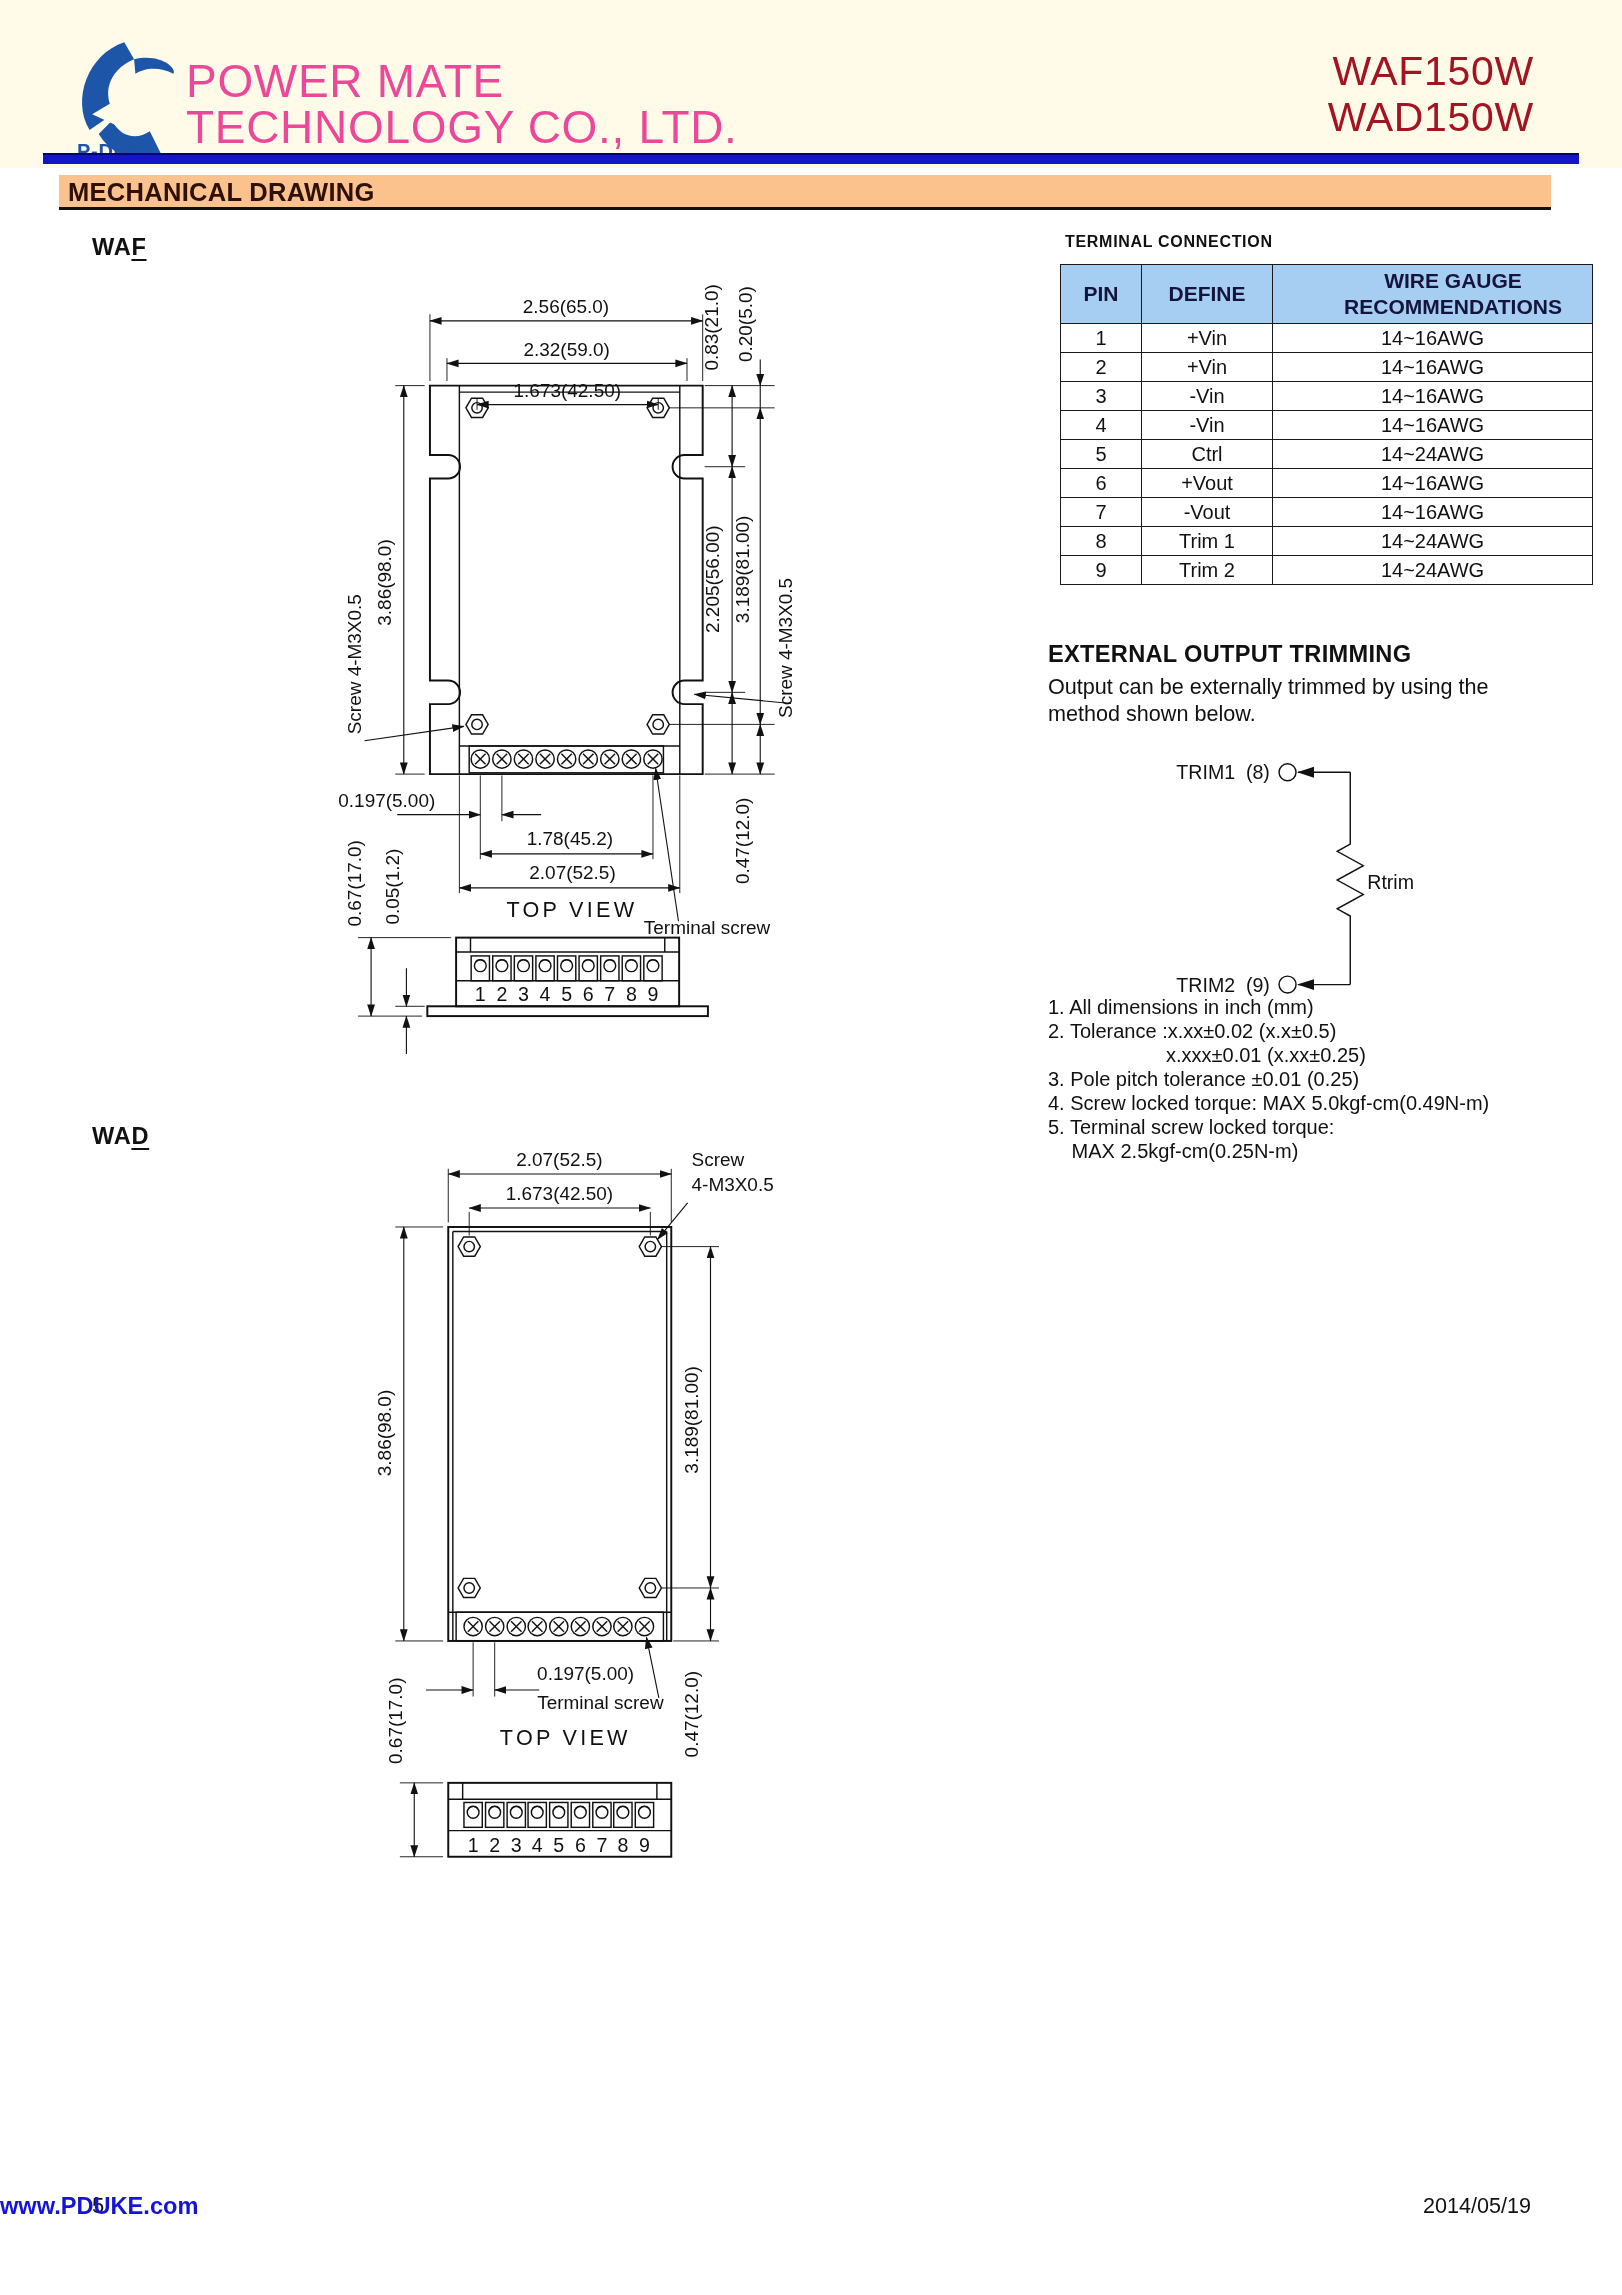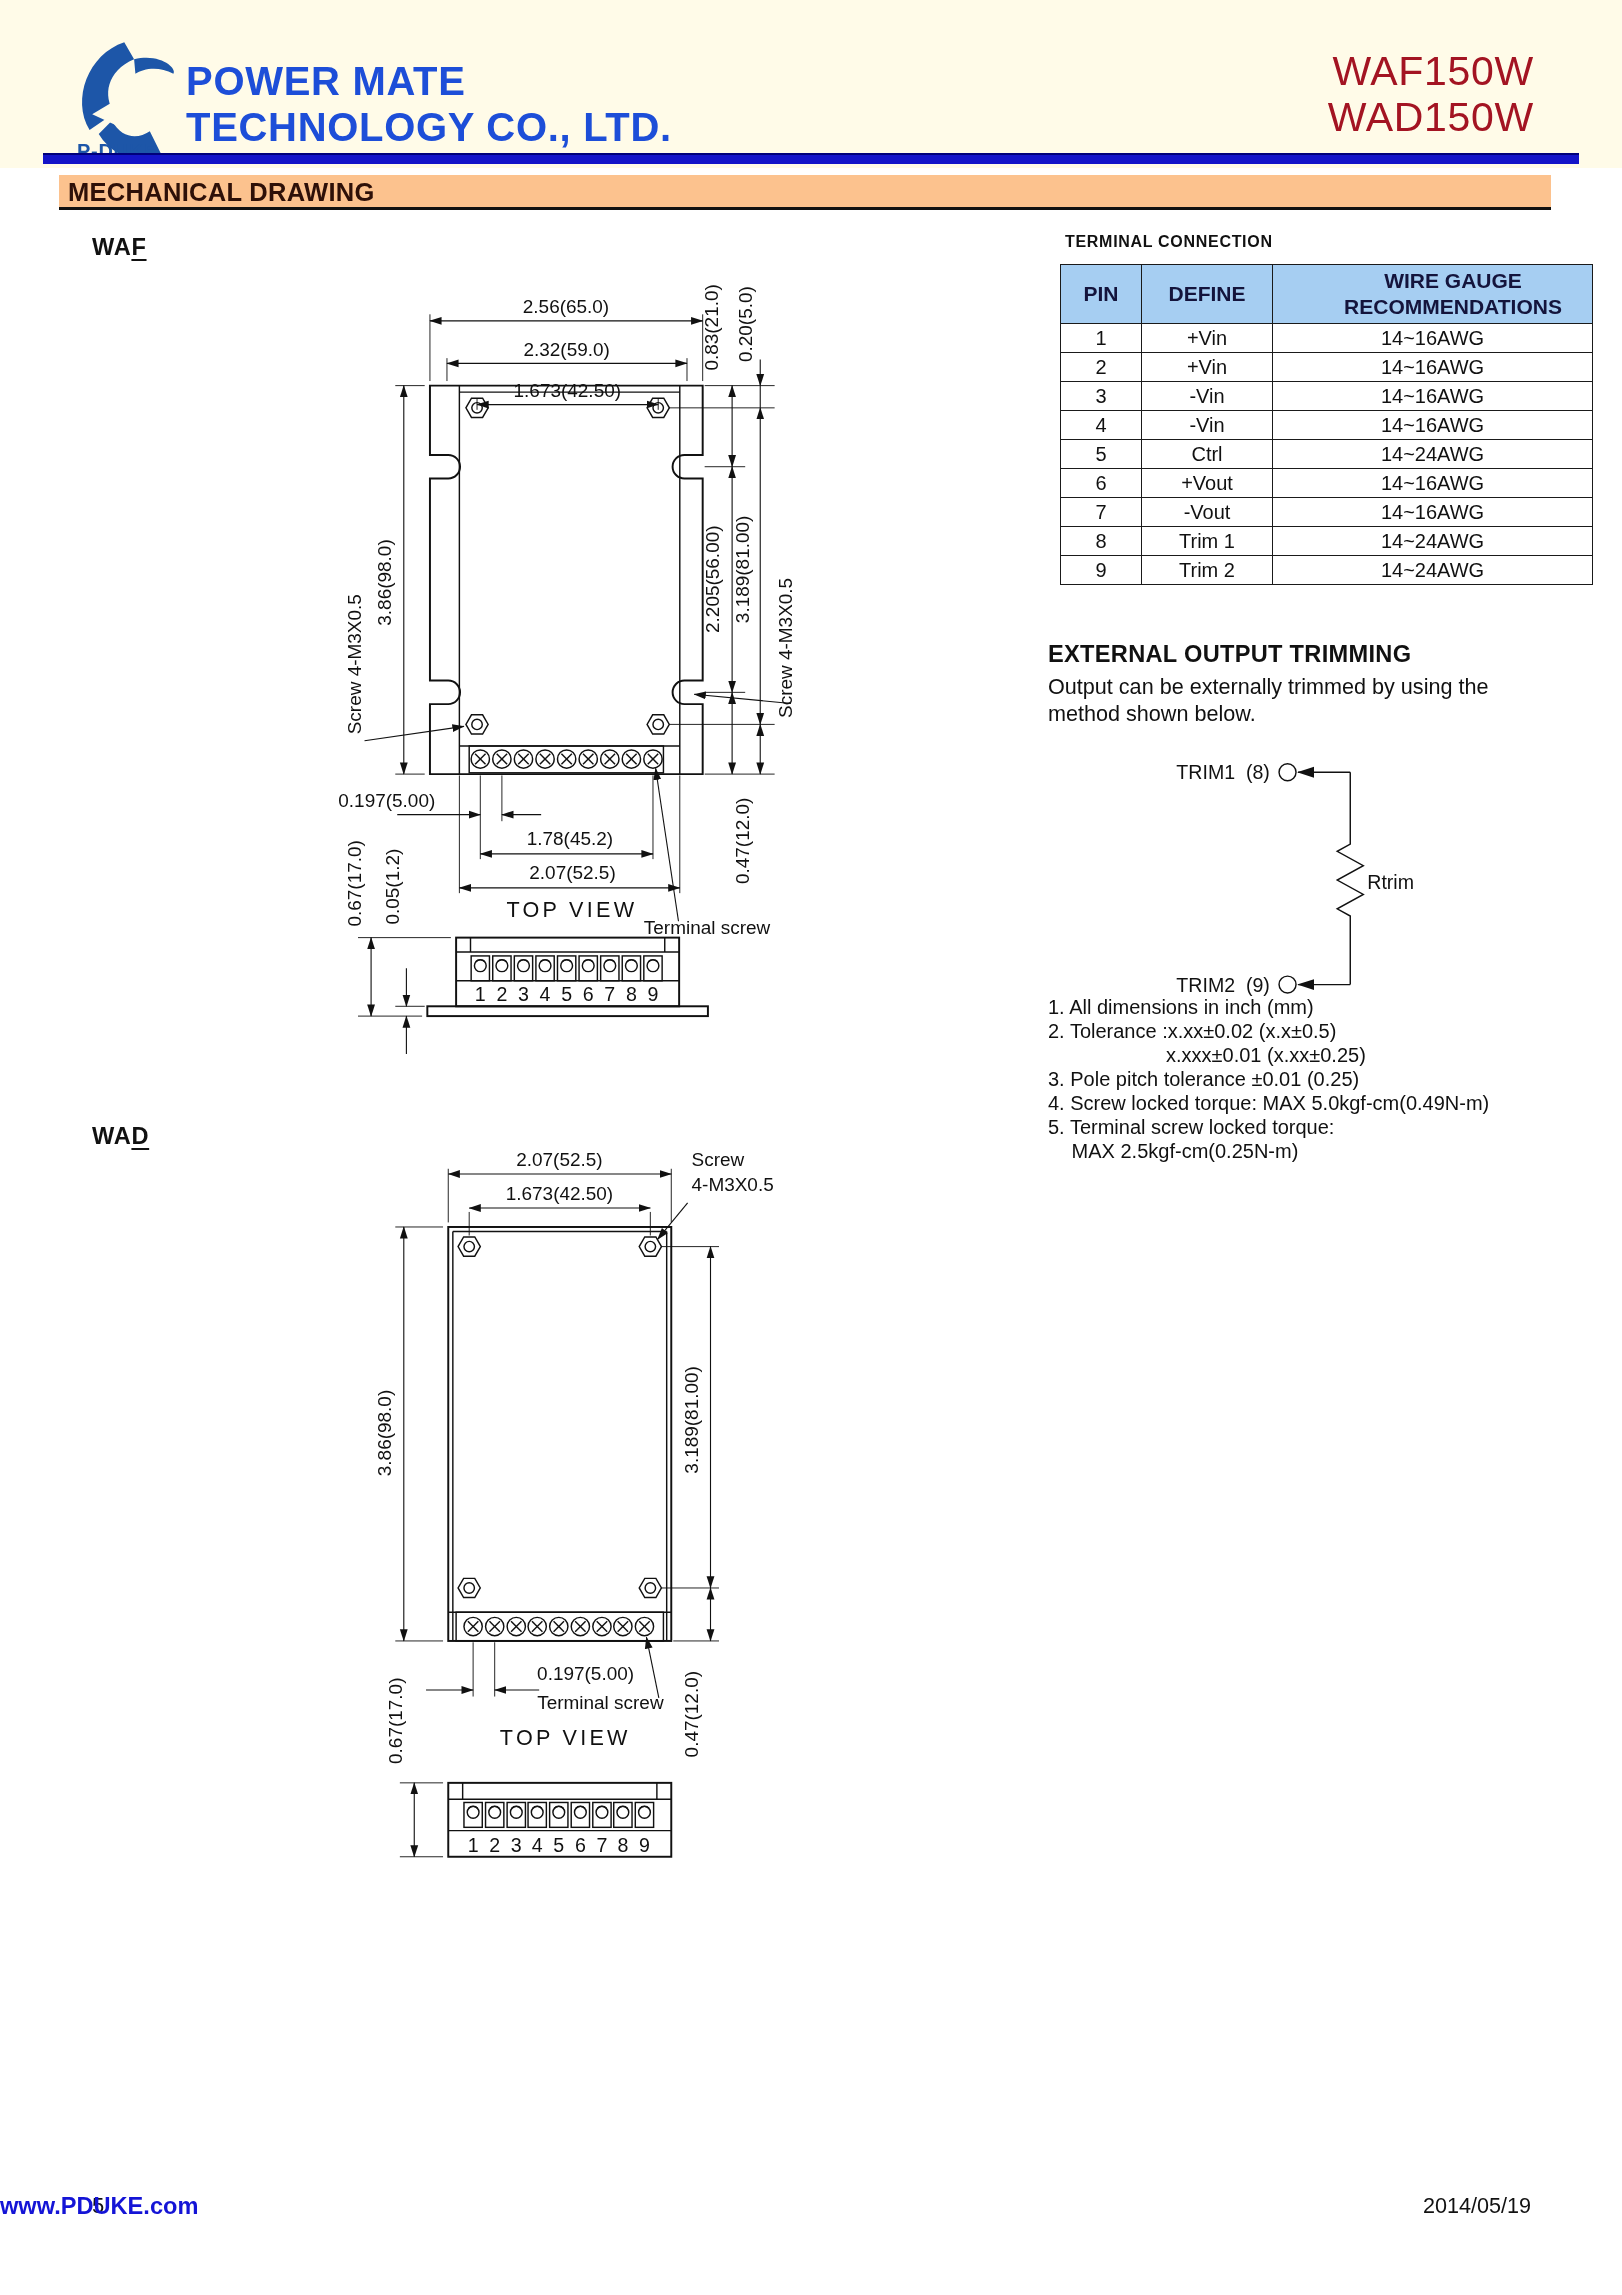--- a/index.html
+++ b/index.html
@@ -1,21 +1,21 @@
 <!DOCTYPE html>
 <html style="font-size:10.5px"><head>
 <meta charset="utf-8">
 <style>
   html,body{margin:0;padding:0;background:#ffffff;}
   .page{position:relative;width:1622px;height:2295px;background:#ffffff;overflow:hidden;
         font-family:"Liberation Sans",sans-serif;color:#111;}
   .abs{position:absolute;}
   
   .hdr-band{left:0;top:0;width:1622px;height:168px;background:#FFFBE8;}
-  .company{left:186px;top:58px;color:#1d4ed8;font-weight:bold;line-height:46px;font-size:40px;letter-spacing:0.7px;}
+  .company{left:186px;top:58px;color:#ec4899;font-weight:normal;line-height:46px;font-size:46px;letter-spacing:0.7px;}
   .brand-text{left:77px;top:140px;color:#1D56A8;font-weight:bold;font-size:20px;letter-spacing:0.7px;}
   .models{right:88px;top:48px;text-align:right;color:#A31422;font-weight:normal;font-size:41px;line-height:46px;letter-spacing:0.7px;}
   .blue-rule{left:43px;top:153px;width:1536px;height:9.2px;background:#1414C8;border-top:2.6px solid #00007A;}
   .sec-bar{left:59px;top:175px;width:1492px;height:35px;background:#FCC28E;border-bottom:3.3px solid #111;
            font-size:25.5px;font-weight:bold;color:#2E1008;line-height:35px;padding-left:9px;box-sizing:border-box;letter-spacing:0.3px;}
   
   .dwg-label{font-size:23.6px;font-weight:bold;color:#111;letter-spacing:0.7px;}
   .dwg-label .u{text-decoration:underline;text-underline-offset:3.9px;text-decoration-thickness:2px;}
   
   .tc-title{left:1065px;top:233px;font-size:16px;font-weight:bold;letter-spacing:0.7px;}

